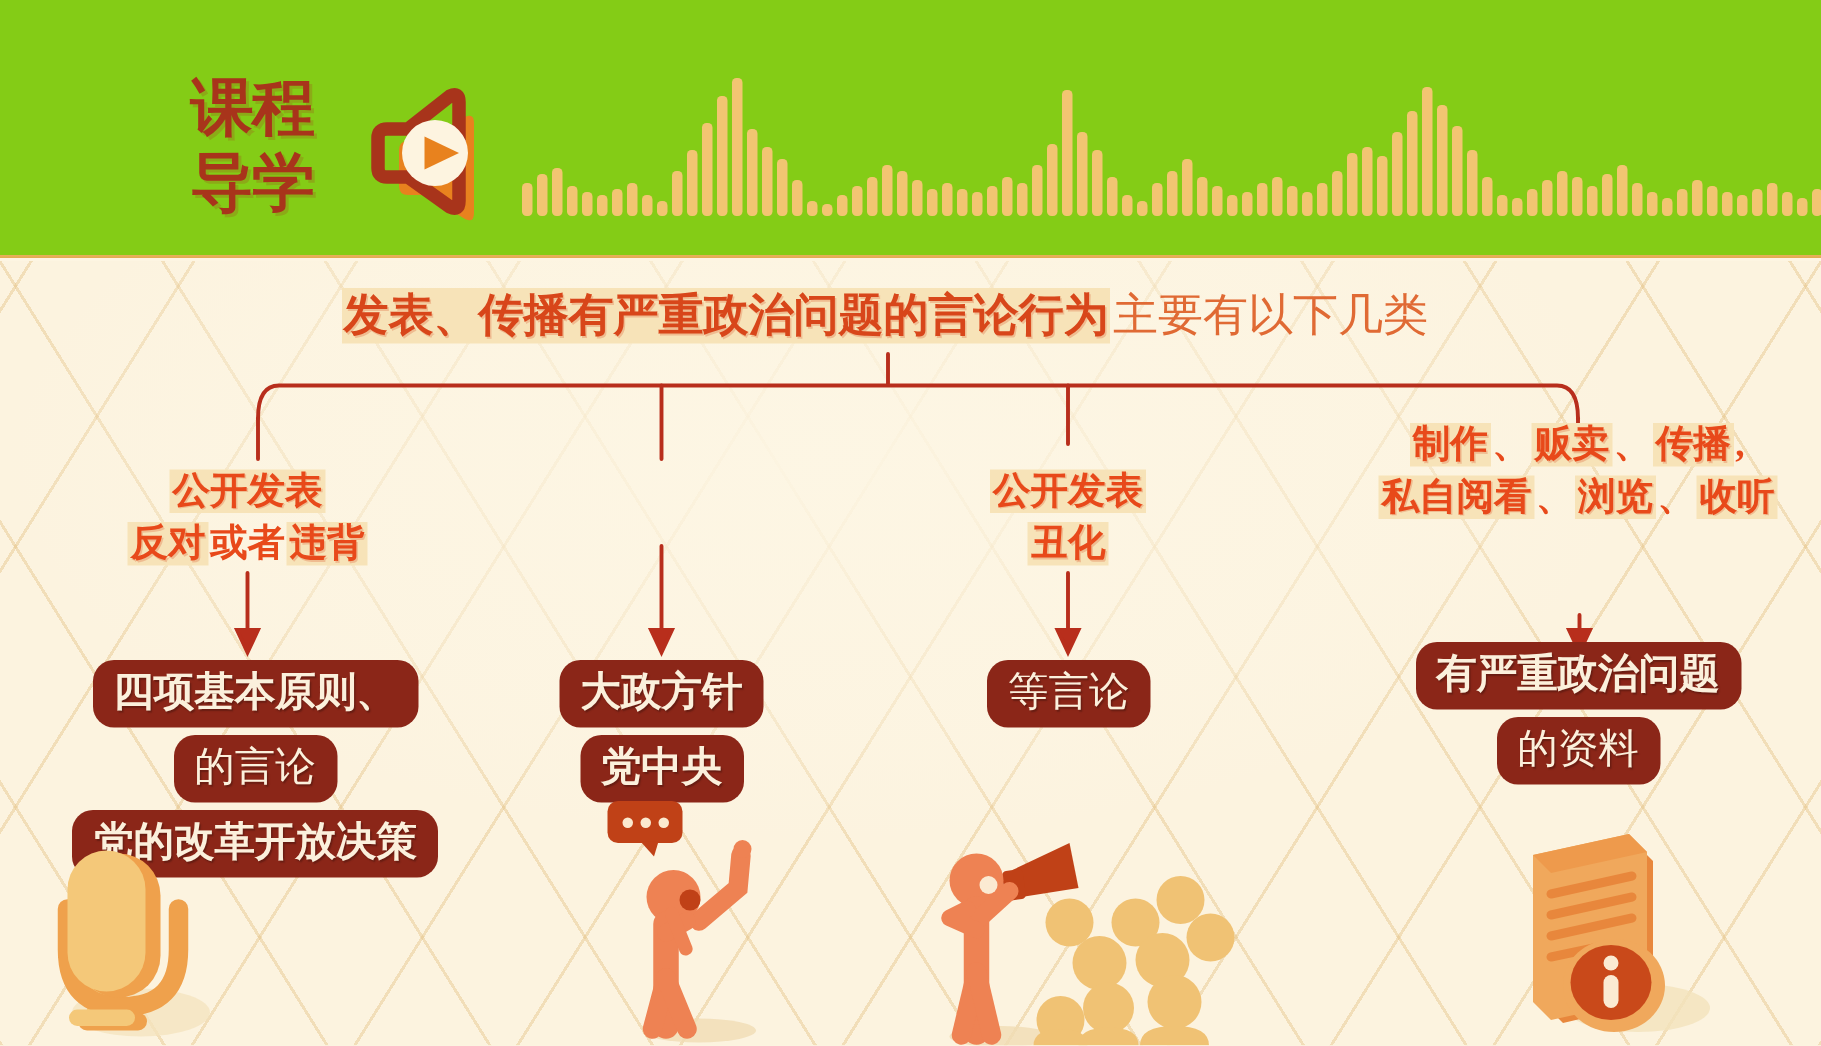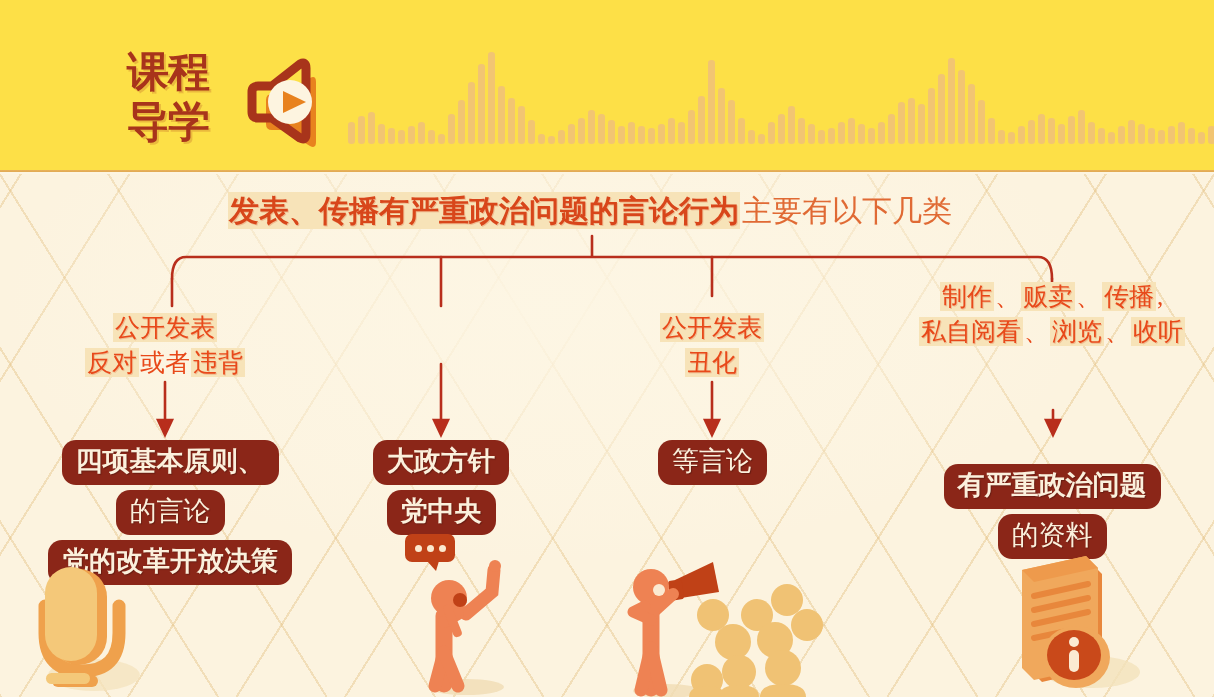--- a/index.html
+++ b/index.html
@@ -7,21 +7,21 @@
     width: 1214px; height: 697px;
     font-family: "Liberation Serif", "DejaVu Serif", serif;
     overflow: hidden;
     background: #FDF5E2;
   }
   .page { position: relative; width: 1214px; height: 697px; background: #FDF5E2; }
 
   
   .header {
     position: absolute; left: 0; top: 0; width: 1214px; height: 172px;
-    background: #fde047;
+    background: #84cc16;
     overflow: hidden;
   }
   .header-divider {
     position: absolute; left: 0; top: 170px; width: 1214px; height: 4px;
     background: linear-gradient(180deg,#E8B15A 0%, #D9A24C 100%);
   }
   .logo-block {
     position: absolute; left: 112px; top: 44px; width: 112px; height: 106px;
     display: flex; flex-direction: column; justify-content: center; align-items: center;
   }
@@ -73,21 +73,21 @@
     font-weight: 900; padding: 2px 1px;
     text-shadow: 1px 1px 0 rgba(216,70,26,0.25);
   }
   .t-plain { color: #E06A34; font-weight: normal; padding-left: 2px; }
 
   
   .connectors { position: absolute; left: 0; top: 174px; width: 1214px; height: 523px; pointer-events: none; }
 
   
   .mid-label {
-    position: absolute; text-align: center; font-weight: 400;
+    position: absolute; text-align: center; font-weight: 700;
     font-size: 25px; line-height: 35px; white-space: nowrap;
   }
   .mid-label .hl {
     background: #F7E3B8; color: #E8491A; padding: 1px 2px;
     text-shadow: 1px 1px 0 rgba(216,70,26,0.25);
   }
   .mid-label .nohl { color: #E8491A; padding: 1px 1px; }
 
   
   .pill-group { position: absolute; display: flex; flex-direction: column; align-items: center; gap: 5px; }
@@ -284,21 +284,21 @@
       <div><span class="hl">丑化</span></div>
     </div>
   <div class="pill-group" style="left:600px; top:440px; width:225px;">
       <div class="pill light">等言论</div>
     </div>
 
   <div class="mid-label" style="left:890px; top:279px; width:324px;">
       <div><span class="hl">制作</span><span class="nohl">、</span><span class="hl">贩卖</span><span class="nohl">、</span><span class="hl">传播</span><span class="nohl">,</span></div>
       <div><span class="hl">私自阅看</span><span class="nohl">、</span><span class="hl">浏览</span><span class="nohl">、</span><span class="hl">收听</span></div>
     </div>
-  <div class="pill-group" style="left:890px; top:464px; width:324px;">
+  <div class="pill-group" style="left:890px; top:428px; width:324px;">
       <div class="pill">有严重政治问题</div>
       <div class="pill light">的资料</div>
     </div>
 
   <div class="illus" style="left:22px; top:563px;">
     <svg width="125" height="134" viewBox="0 0 125 134">
       <ellipse cx="72" cy="112" rx="46" ry="16" fill="#F4E3BE" opacity="0.75"></ellipse>
       <rect x="44" y="90" width="13" height="32" rx="5" fill="#EFA14C"></rect>
       <rect x="36" y="90" width="13" height="32" rx="5" fill="#F4C879"></rect>
       <path d="M23 43 L23 70 Q23 108 60 108 Q97 108 97 70 L97 43" fill="none" stroke="#EFA14C" stroke-width="13" stroke-linecap="round"></path>

